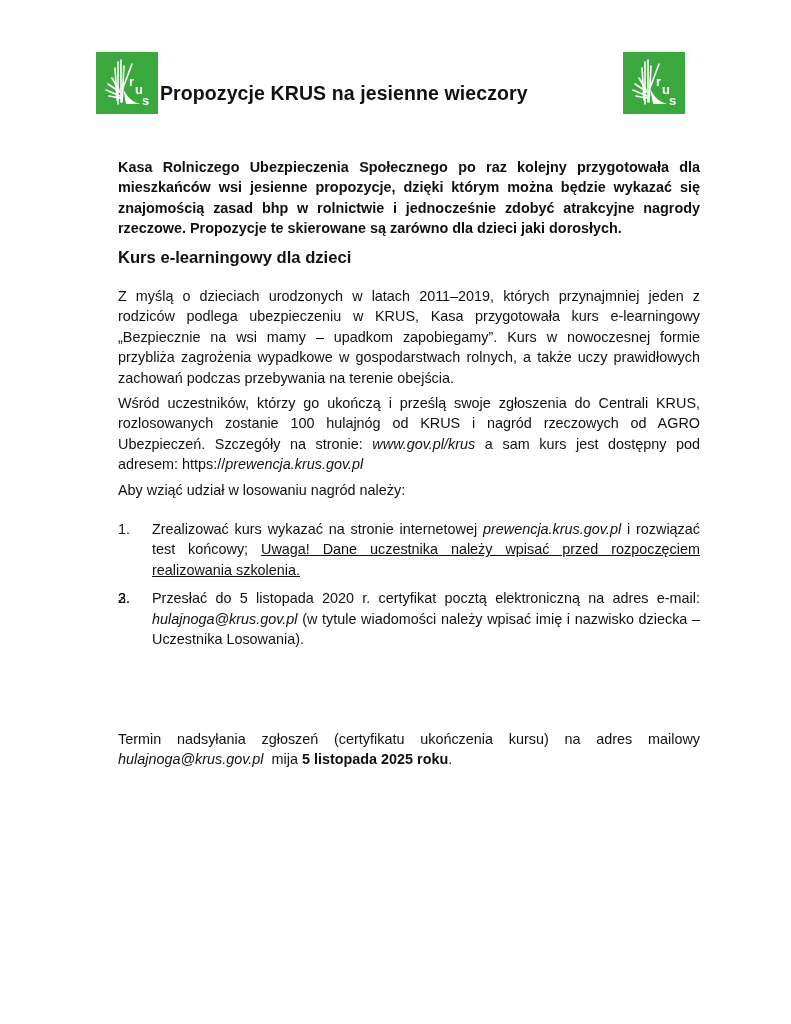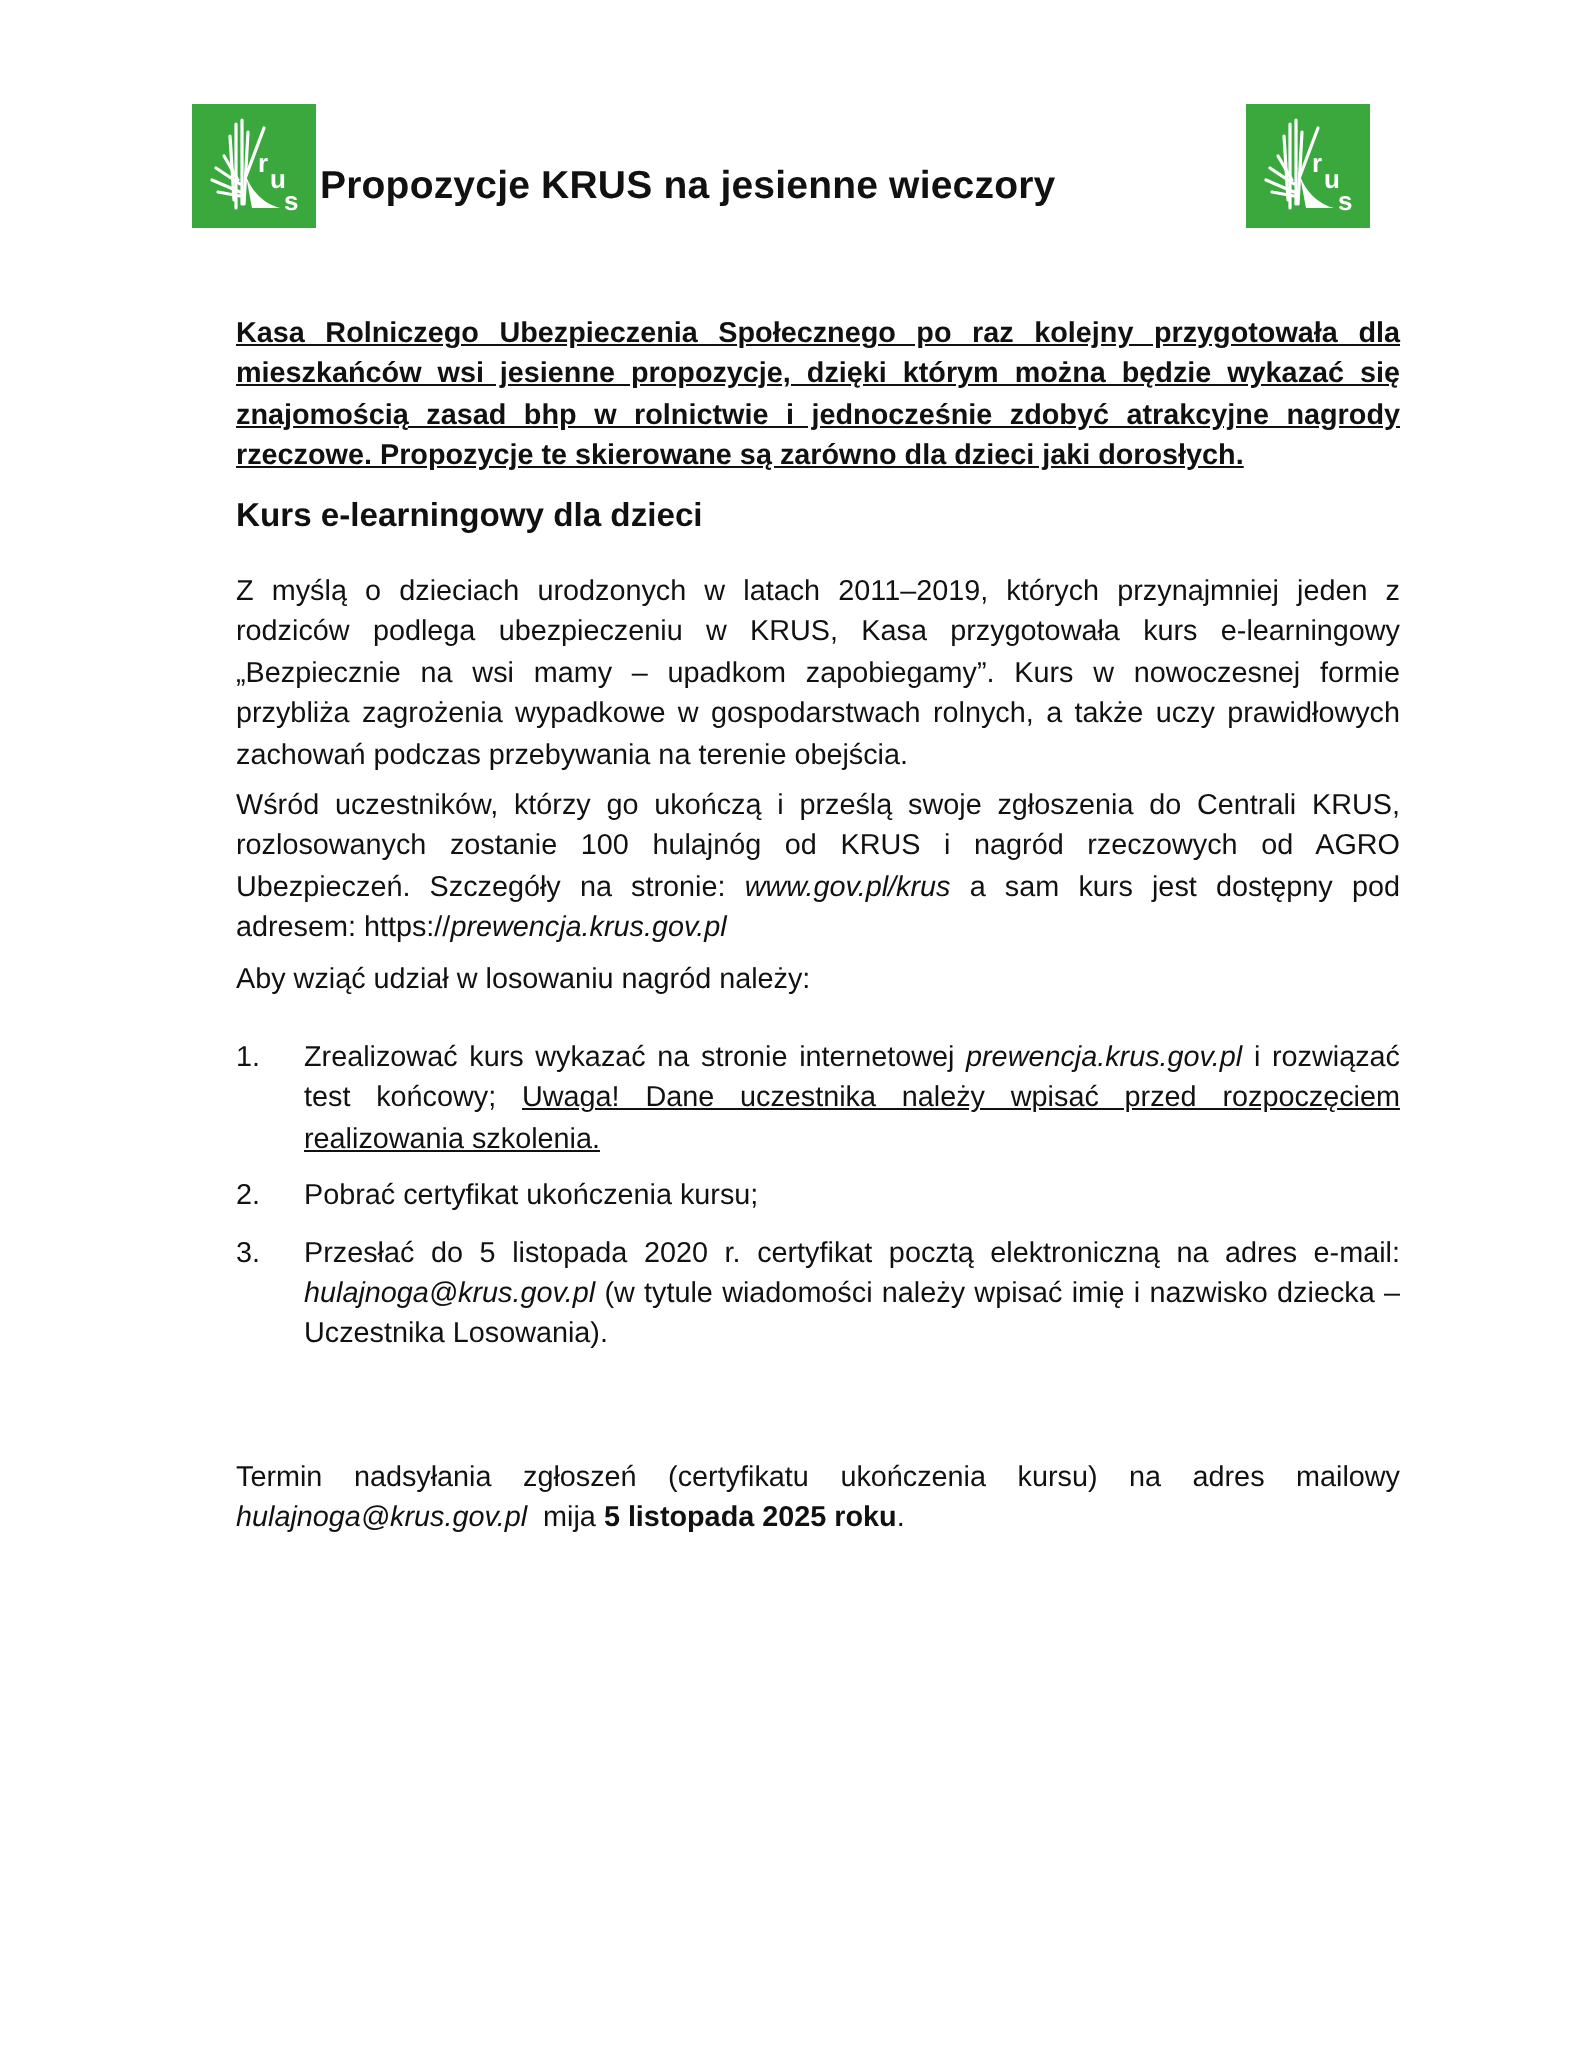--- a/index.html
+++ b/index.html
@@ -6,21 +6,21 @@
   body { width: 791px; height: 1024px; position: relative; overflow: hidden;
          font-family: "Liberation Sans", sans-serif; color: #111; }
   .logo { position: absolute; width: 62px; height: 62px; background: #3aa83d; }
   .logo svg { width: 62px; height: 62px; display: block; }
   #logo-left { left: 96px; top: 52px; }
   #logo-right { left: 623px; top: 52px; }
   .title { position: absolute; left: 160px; width: 463px; top: 82px; text-align: left;
            font-size: 19.5px; font-weight: bold; letter-spacing: 0.1px; }
   .page-text { position: absolute; left: 118px; width: 582px; font-size: 14.4px; line-height: 20.4px; }
   .justify { text-align: justify; text-align-last: left; }
-  .intro { top: 157px; font-weight: bold; text-decoration: underline; }
+  .intro { top: 157px; font-weight: bold; }
   .subtitle { position: absolute; top: 248px; left: 118px; width: 582px; 
               font-size: 16.6px; font-weight: bold; }
   .p1 { top: 286px; }
   .p2 { top: 393px; }
   .p3 { top: 480px; }
   ol.steps { position: absolute; left: 118px; width: 582px; top: 519px; margin: 0; padding: 0; list-style: none;
              font-size: 14.4px; line-height: 20.4px; }
   ol.steps li { position: relative; padding-left: 34px; margin-bottom: 8px; text-align: justify; text-align-last: left; }
   ol.steps li .num { position: absolute; left: 0; top: 0; }
   .p4 { top: 685px; margin-top: 44px; }
@@ -85,21 +85,20 @@
 
 <div class="page-text p3">Aby wziąć udział w losowaniu nagród należy:</div>
 
 <ol class="steps">
   <li>
     <span class="num">1.</span>
     <span>Zrealizować kurs wykazać na stronie internetowej </span><i>prewencja.krus.gov.pl</i><span> i rozwiązać test końcowy; </span><span class="u">Uwaga! Dane uczestnika należy wpisać przed rozpoczęciem realizowania szkolenia.</span>
   </li>
   <li>
     <span class="num">2.</span>
-    <span>Pobrać certyfikat ukończenia kursu;</span>
   </li>
   <li>
     <span class="num">3.</span>
     <span>Przesłać do 5 listopada 2020 r. certyfikat pocztą elektroniczną na adres e-mail: </span><i>hulajnoga@krus.gov.pl</i><span> (w tytule wiadomości należy wpisać imię i nazwisko dziecka – Uczestnika Losowania).</span>
   </li>
 </ol>
 
 <div class="page-text justify p4"><span>Termin nadsyłania zgłoszeń (certyfikatu ukończenia kursu) na adres mailowy </span><i>hulajnoga@krus.gov.pl</i><span style="white-space:pre">  mija </span><b>5 listopada 2025 roku</b><span>.</span></div>
 
 </body></html>

